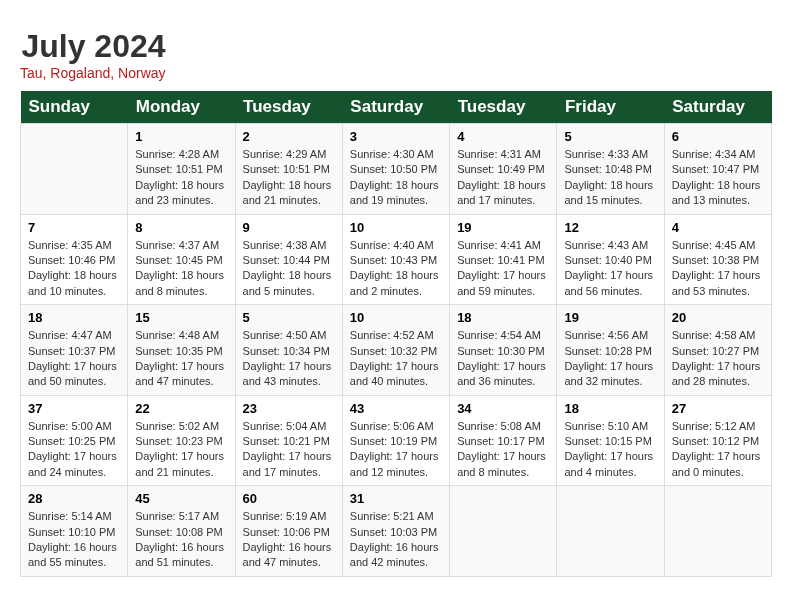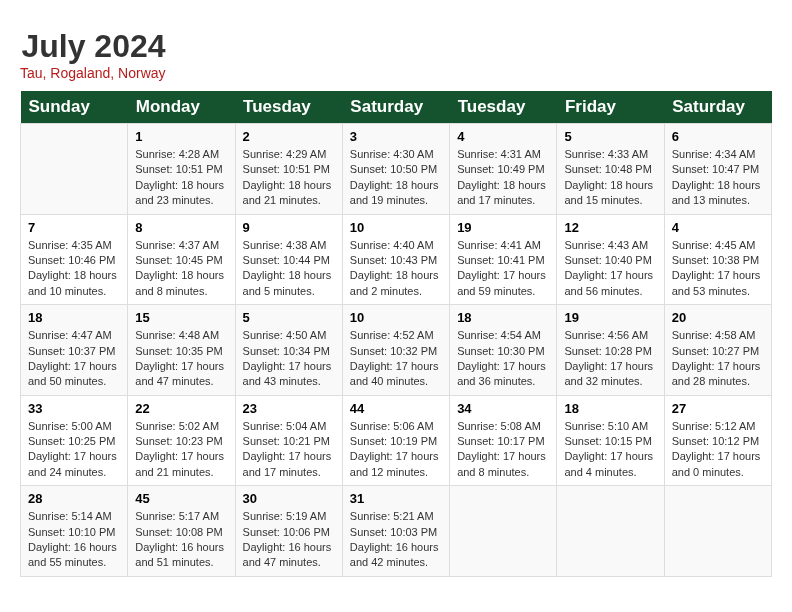--- a/index.html
+++ b/index.html
@@ -181,33 +181,33 @@
           <span class="day-num">19</span>
           <div class="day-info">Sunrise: 4:56 AM<br>Sunset: 10:28 PM<br>Daylight: 17 hours<br>and 32 minutes.</div>
         </td>
         <td>
           <span class="day-num">20</span>
           <div class="day-info">Sunrise: 4:58 AM<br>Sunset: 10:27 PM<br>Daylight: 17 hours<br>and 28 minutes.</div>
         </td>
       </tr>
       <tr>
         <td>
-          <span class="day-num">33</span>
+          <span class="day-num">37</span>
           <div class="day-info">Sunrise: 5:00 AM<br>Sunset: 10:25 PM<br>Daylight: 17 hours<br>and 24 minutes.</div>
         </td>
         <td>
           <span class="day-num">22</span>
           <div class="day-info">Sunrise: 5:02 AM<br>Sunset: 10:23 PM<br>Daylight: 17 hours<br>and 21 minutes.</div>
         </td>
         <td>
           <span class="day-num">23</span>
           <div class="day-info">Sunrise: 5:04 AM<br>Sunset: 10:21 PM<br>Daylight: 17 hours<br>and 17 minutes.</div>
         </td>
         <td>
-          <span class="day-num">44</span>
+          <span class="day-num">43</span>
           <div class="day-info">Sunrise: 5:06 AM<br>Sunset: 10:19 PM<br>Daylight: 17 hours<br>and 12 minutes.</div>
         </td>
         <td>
           <span class="day-num">34</span>
           <div class="day-info">Sunrise: 5:08 AM<br>Sunset: 10:17 PM<br>Daylight: 17 hours<br>and 8 minutes.</div>
         </td>
         <td>
           <span class="day-num">18</span>
           <div class="day-info">Sunrise: 5:10 AM<br>Sunset: 10:15 PM<br>Daylight: 17 hours<br>and 4 minutes.</div>
         </td>
@@ -219,21 +219,21 @@
       <tr>
         <td>
           <span class="day-num">28</span>
           <div class="day-info">Sunrise: 5:14 AM<br>Sunset: 10:10 PM<br>Daylight: 16 hours<br>and 55 minutes.</div>
         </td>
         <td>
           <span class="day-num">45</span>
           <div class="day-info">Sunrise: 5:17 AM<br>Sunset: 10:08 PM<br>Daylight: 16 hours<br>and 51 minutes.</div>
         </td>
         <td>
-          <span class="day-num">30</span>
+          <span class="day-num">60</span>
           <div class="day-info">Sunrise: 5:19 AM<br>Sunset: 10:06 PM<br>Daylight: 16 hours<br>and 47 minutes.</div>
         </td>
         <td>
           <span class="day-num">31</span>
           <div class="day-info">Sunrise: 5:21 AM<br>Sunset: 10:03 PM<br>Daylight: 16 hours<br>and 42 minutes.</div>
         </td>
         <td class="empty"></td>
         <td class="empty"></td>
         <td class="empty"></td>
       </tr>

